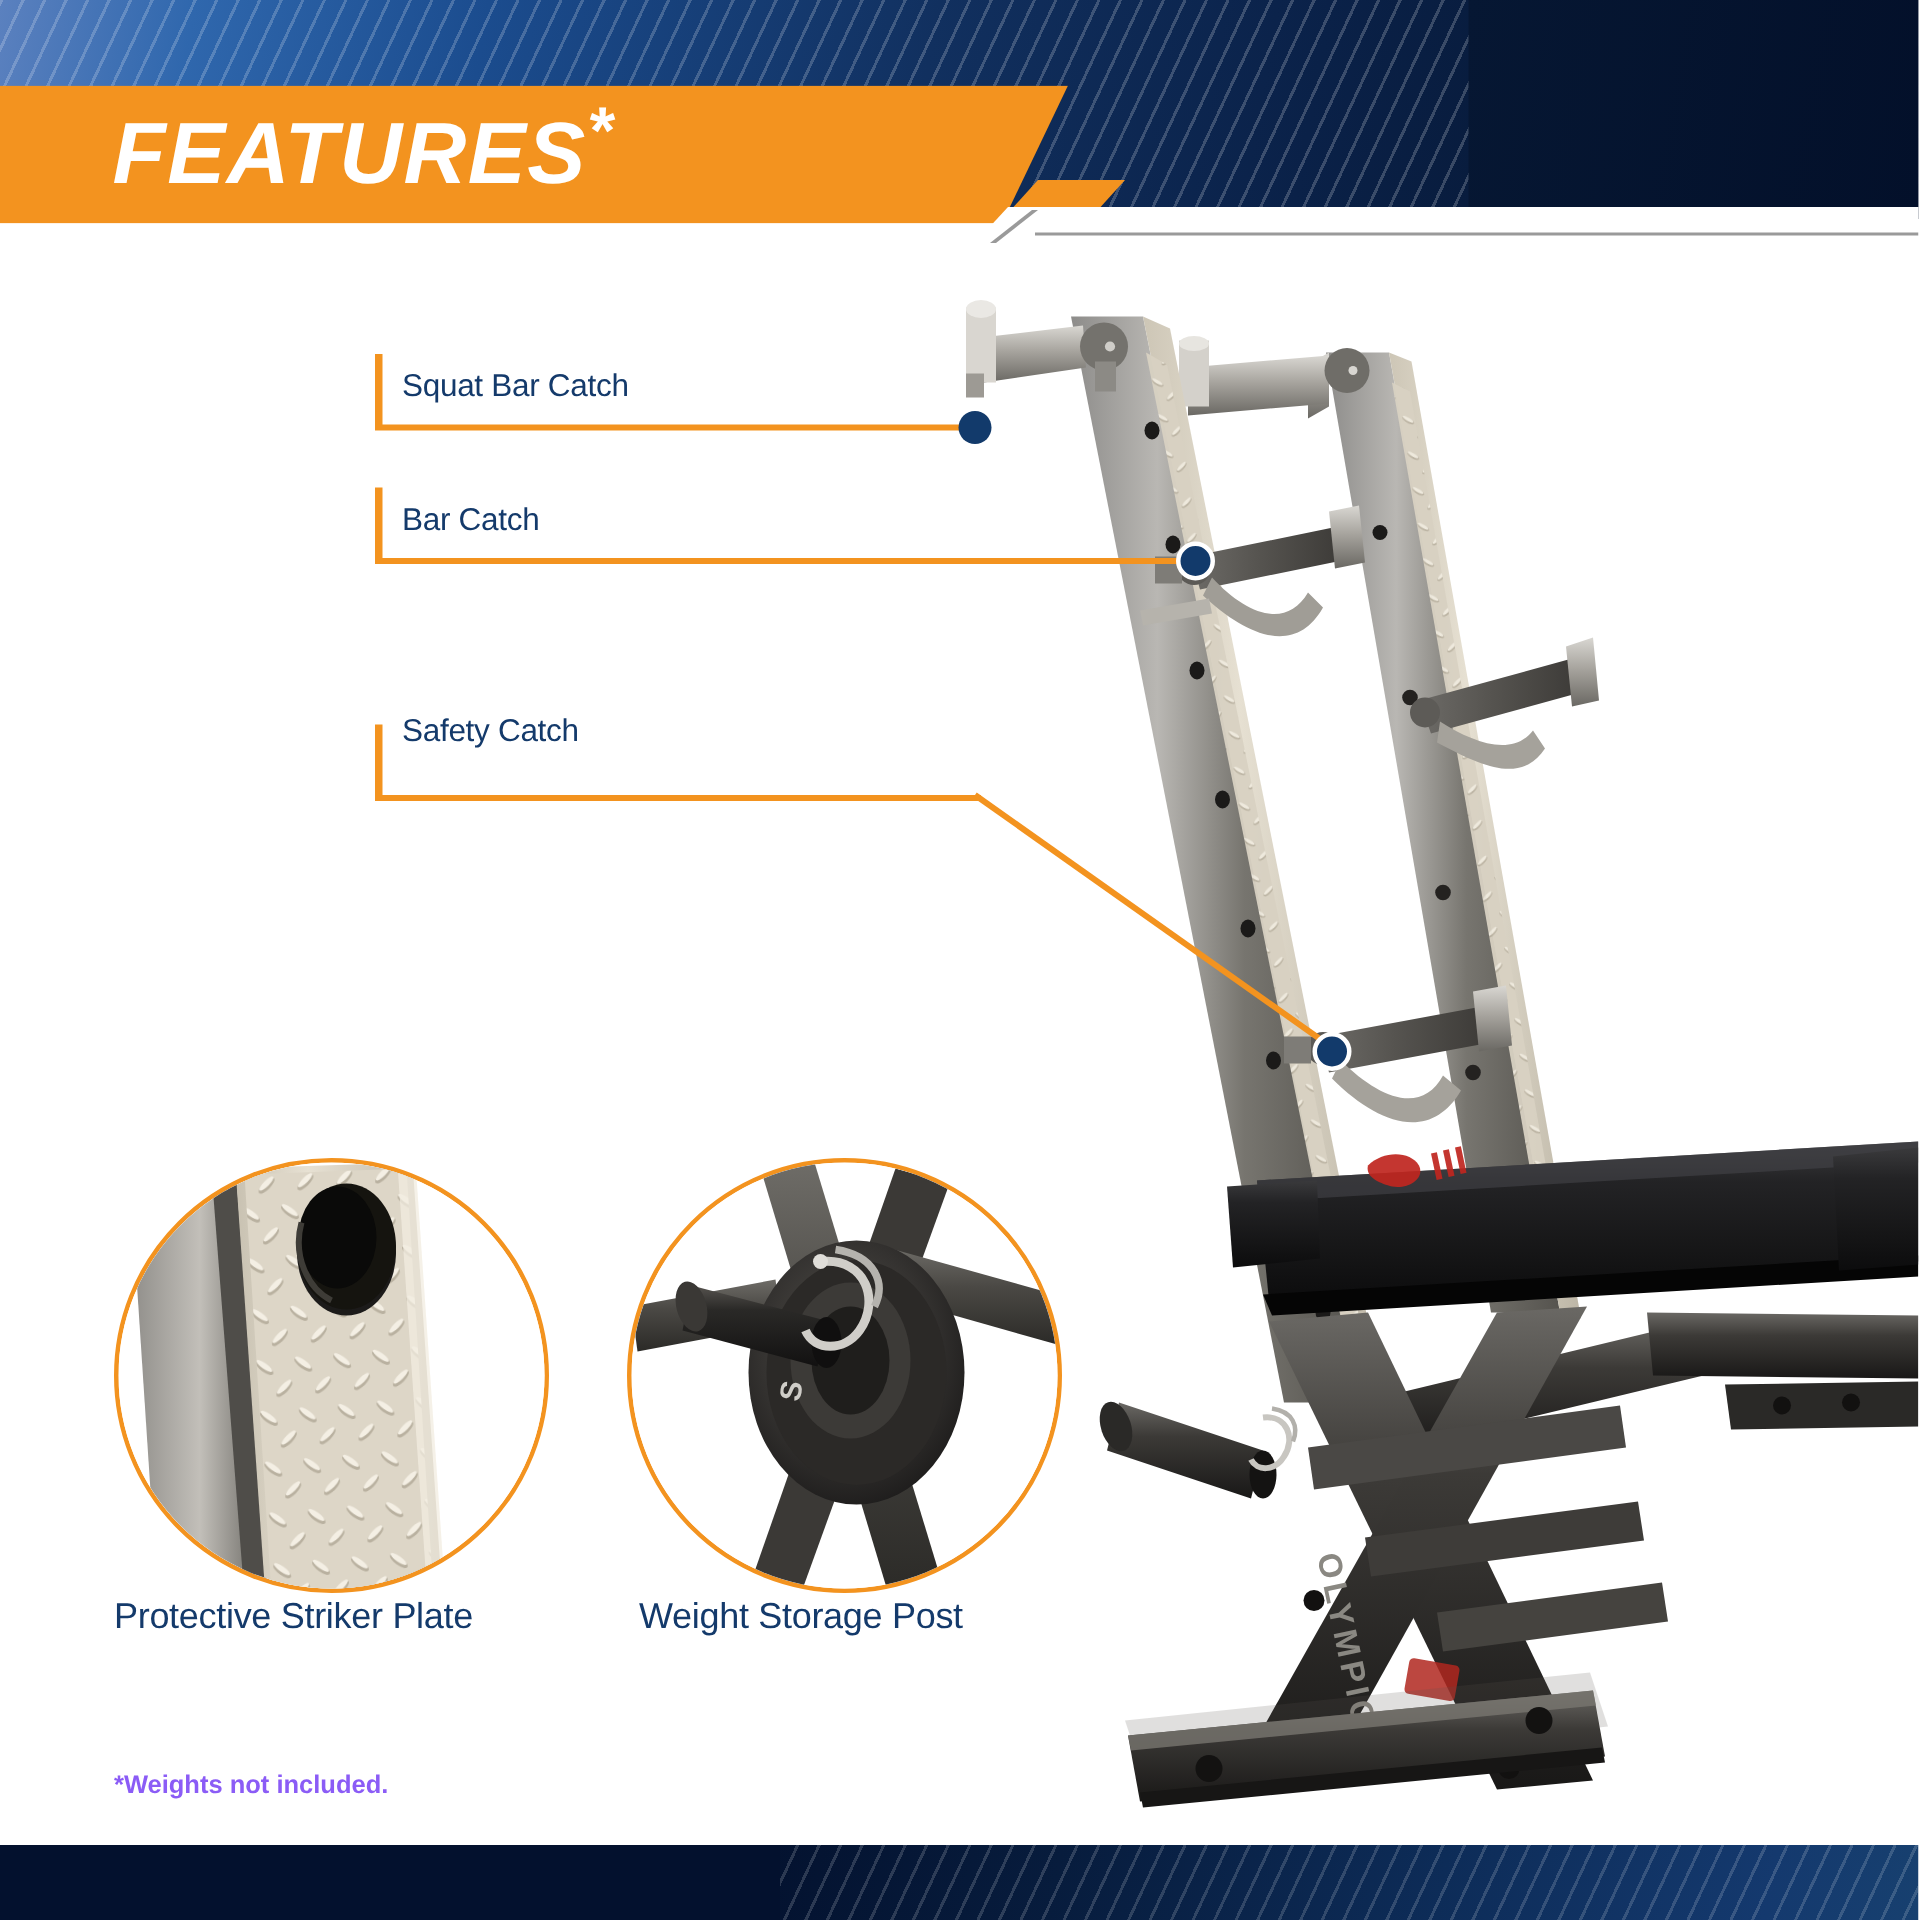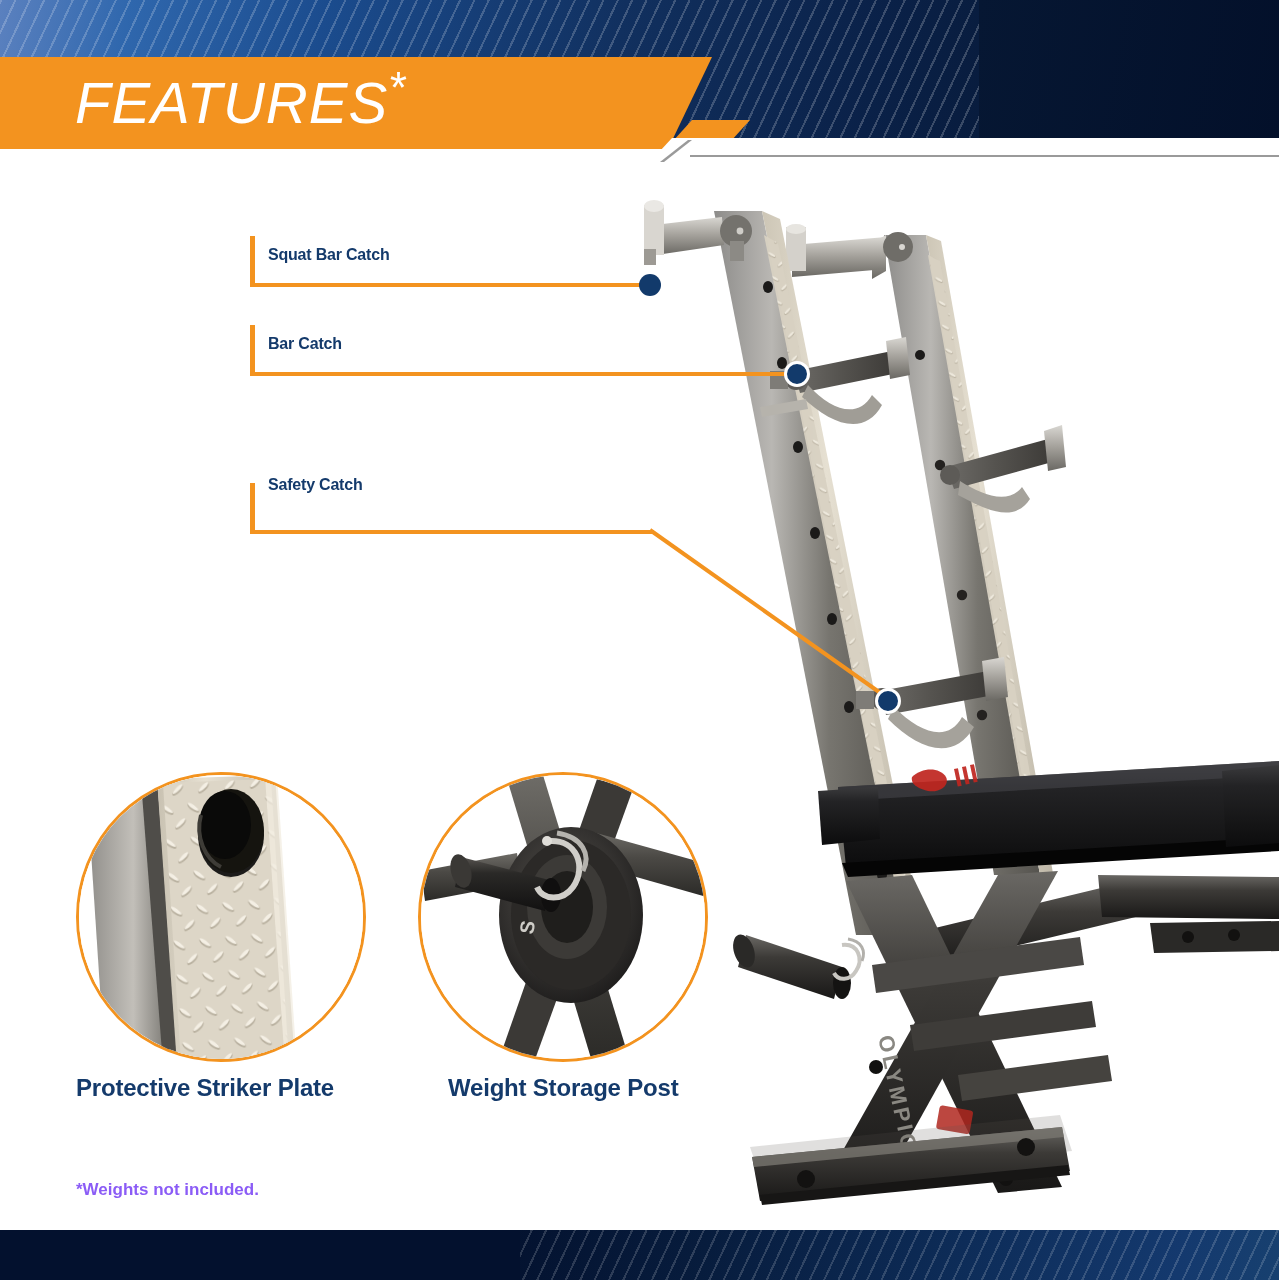--- a/index.html
+++ b/index.html
@@ -62,21 +62,21 @@
     background:#9a9a9a;
   }
   .hdr-grayline-diag {
     position:absolute; left:660px; top:140px;
     width:40px; height:22px;
     background:#9a9a9a;
     clip-path: polygon(28px 0, 32px 0, 4px 22px, 0 22px);
   }
   #features-title {
     position:absolute; left:75px; top:66px;
-    font-size:58px; font-weight:400; font-style:italic;
+    font-size:58px; font-weight:700; font-style:italic;
     color:#ffffff; letter-spacing:1px;
     line-height:1;
     white-space:nowrap;
   }
   #features-title .star { font-size:44px; vertical-align:super; }
 
   
   #footer {
     position:absolute; left:0; bottom:0; width:1279px; height:50px;
     background:
@@ -95,21 +95,21 @@
   }
   .footer-solid {
     position:absolute; left:0; top:0; width:520px; height:50px;
     background:#03112e;
   }
 
   
   .callout { position:absolute; }
   .callout-label {
     position:absolute;
-    font-size:16px; font-weight:700; color:#143A6B;
+    font-size:21px; font-weight:400; color:#143A6B;
     white-space:nowrap;
     letter-spacing:-0.2px;
   }
   .lead-vert {
     position:absolute; width:4px; background:#F3931F;
   }
   .lead-horz {
     position:absolute; height:4px; background:#F3931F;
   }
   .lead-diag { position:absolute; }
@@ -122,23 +122,22 @@
     background:#123A6B; border:3px solid #ffffff;
   }
 
   
   .detail-circle {
     position:absolute; border-radius:50%;
     border:3px solid #F3931F; overflow:hidden; background:#ffffff;
   }
   .detail-label {
     position:absolute;
-    font-size:24px; font-weight:700; color:#143A6B; white-space:nowrap;
+    font-size:24px; font-weight:400; color:#143A6B; white-space:nowrap;
     letter-spacing:-0.2px;
-    margin-top:10px;
   }
 
   
   #footnote {
     position:absolute; left:76px; top:1180px;
     font-size:17px; font-weight:700; color:#8b5cf6;
   }
 
   
   #product { position:absolute; left:610px; top:175px; width:669px; height:1035px; }
@@ -425,19 +424,19 @@
 
     <path d="M40,82 L132,106 L124,136 L34,112 Z" fill="url(#d2post)"></path>
     <ellipse cx="40" cy="96" rx="10" ry="17" fill="#3a3835" transform="rotate(-15 40 96)"></ellipse>
     <ellipse cx="130" cy="120" rx="10" ry="17" fill="#100f0f"></ellipse>
 
     <path d="M128,66 C156,64 166,92 152,112 C142,126 122,126 116,112" fill="none" stroke="#d0cec9" stroke-width="6"></path>
     <path d="M136,58 C162,62 170,80 162,96" fill="none" stroke="#b5b3ae" stroke-width="5"></path>
     <circle cx="126" cy="66" r="5" fill="#e0ded9"></circle>
   </svg>
 </div>
-<div class="detail-label" style="left:448px; top:1064px;">Weight Storage Post</div>
+<div class="detail-label" style="left:426px; top:1064px;">Weight Storage Post</div>
 
 <div id="footnote">*Weights not included.</div>
 
 <div id="footer">
   <div class="footer-solid"></div>
 </div>
 
 </body></html>

